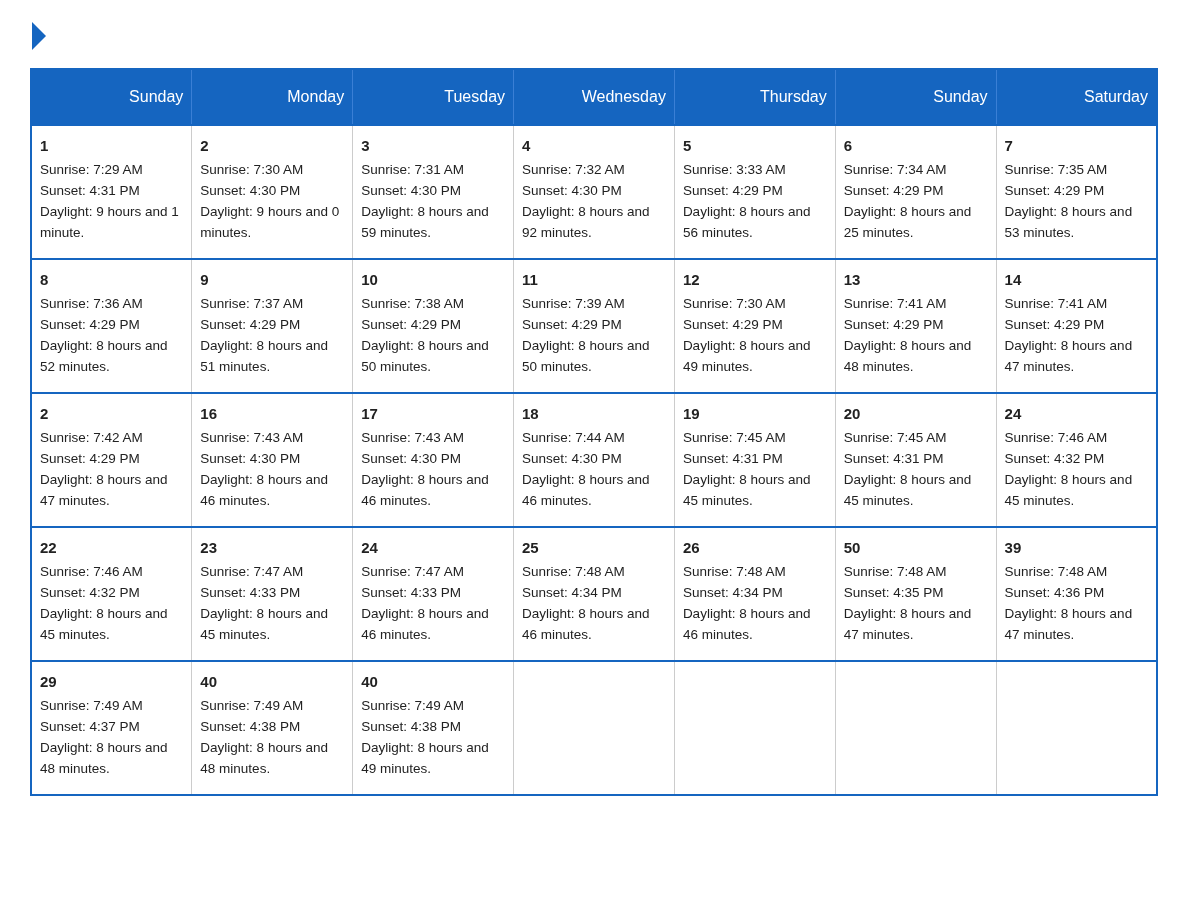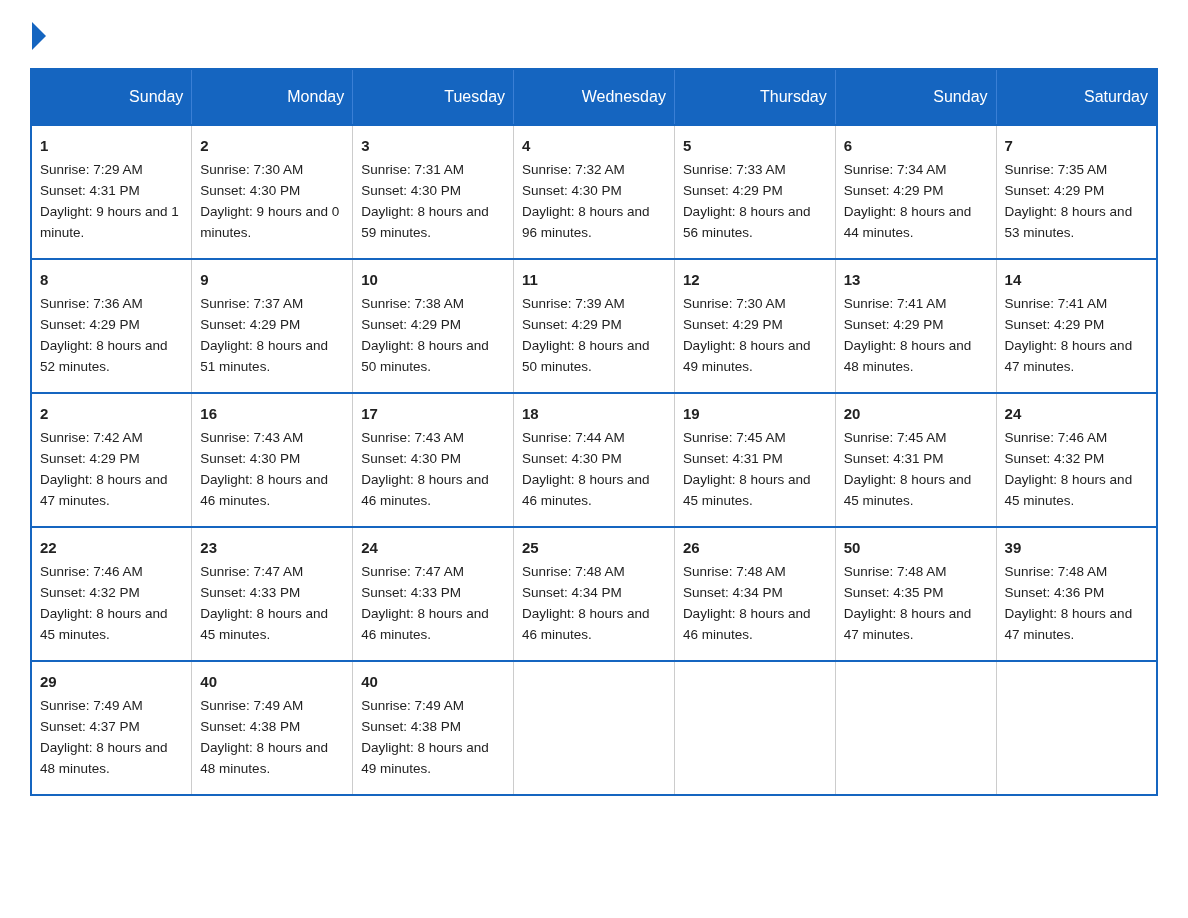--- a/index.html
+++ b/index.html
@@ -148,33 +148,33 @@
         <td>
           <span class="day-num">3</span>
           <div>Sunrise: 7:31 AM</div>
           <div>Sunset: 4:30 PM</div>
           <div>Daylight: 8 hours and 59 minutes.</div>
         </td>
         <td>
           <span class="day-num">4</span>
           <div>Sunrise: 7:32 AM</div>
           <div>Sunset: 4:30 PM</div>
-          <div>Daylight: 8 hours and 96 minutes.</div>
+          <div>Daylight: 8 hours and 92 minutes.</div>
         </td>
         <td>
           <span class="day-num">5</span>
-          <div>Sunrise: 7:33 AM</div>
+          <div>Sunrise: 3:33 AM</div>
           <div>Sunset: 4:29 PM</div>
           <div>Daylight: 8 hours and 56 minutes.</div>
         </td>
         <td>
           <span class="day-num">6</span>
           <div>Sunrise: 7:34 AM</div>
           <div>Sunset: 4:29 PM</div>
-          <div>Daylight: 8 hours and 44 minutes.</div>
+          <div>Daylight: 8 hours and 25 minutes.</div>
         </td>
         <td>
           <span class="day-num">7</span>
           <div>Sunrise: 7:35 AM</div>
           <div>Sunset: 4:29 PM</div>
           <div>Daylight: 8 hours and 53 minutes.</div>
         </td>
       </tr>
       <tr>
         <td>

